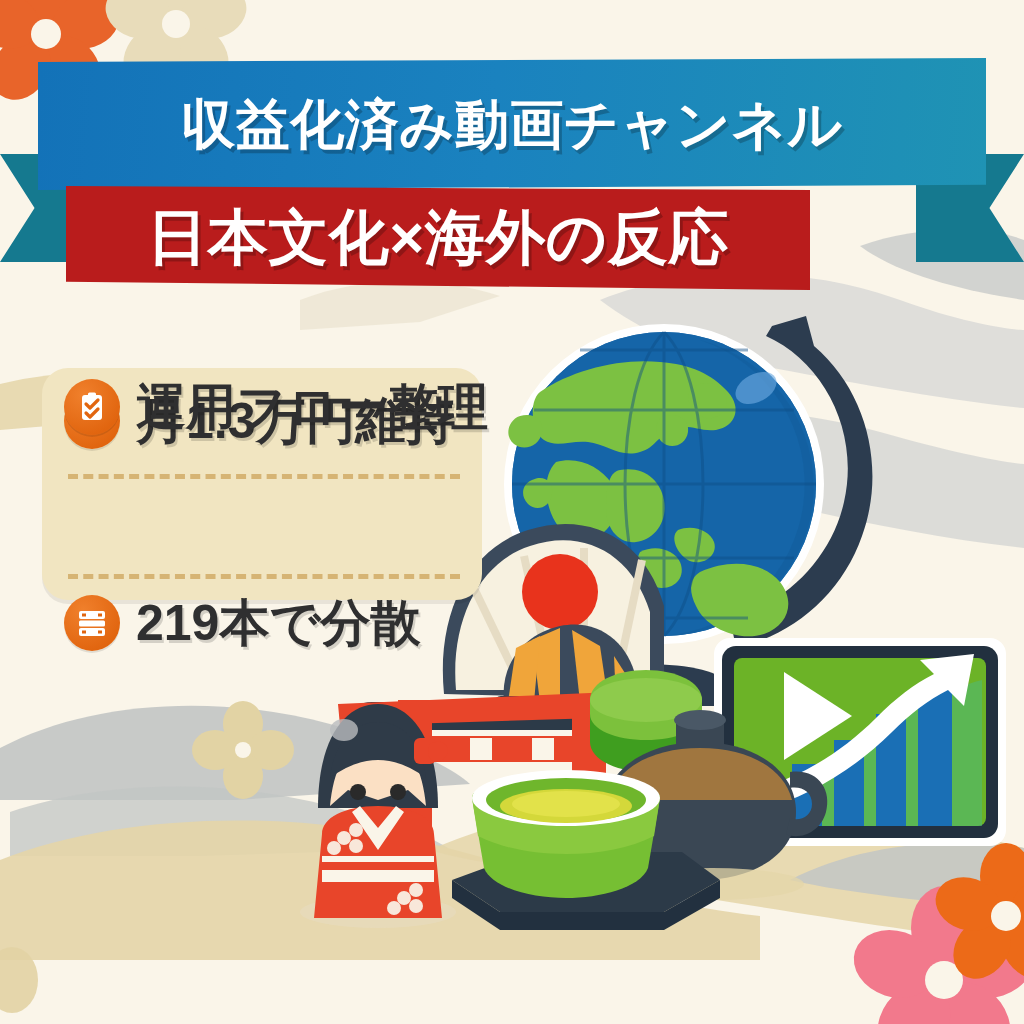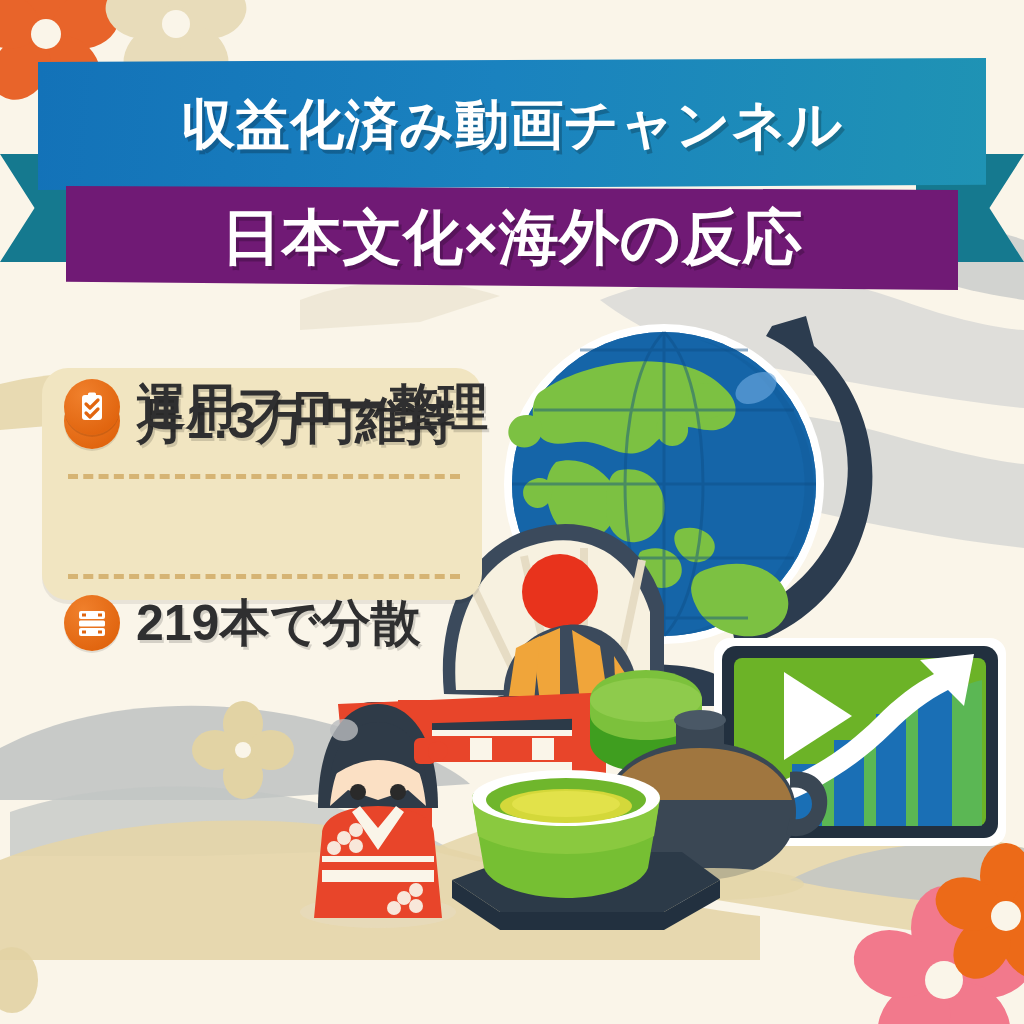--- a/index.html
+++ b/index.html
@@ -18,22 +18,22 @@
   .tail{position:absolute;top:96px;width:108px;height:108px;background:#15798f;}
   .tail.left{left:0;clip-path:polygon(0 0,100% 0,100% 100%,0 100%,32% 50%);}
   .tail.right{right:0;clip-path:polygon(0 0,100% 0,68% 50%,100% 100%,0 100%);}
   .ribbon-main{
     position:absolute;left:38px;top:0;width:948px;height:132px;
     background:linear-gradient(95deg,#1372b8 0%,#1a82bf 48%,#1f93b4 100%);
     clip-path:polygon(0 4px,100% 0,100% 96%,0 100%);
     box-shadow:0 5px 0 rgba(0,0,0,.10);
   }
   .ribbon-sub{
-    position:absolute;left:66px;top:128px;width:892px;height:104px;
-    background:#701a75;
+    position:absolute;left:66px;top:128px;width:744px;height:104px;
+    background:#b91c1c;
     clip-path:polygon(0 0,100% 4px,100% 100%,0 92%);
     box-shadow:0 4px 0 rgba(0,0,0,.10);
   }
   .ribbon-title,.ribbon-subtitle{
     position:absolute;left:0;right:0;text-align:center;color:#fff;
     font-weight:bold;white-space:nowrap;letter-spacing:.5px;
     text-shadow:3px 4px 0 rgba(0,0,0,.22);
   }
   .ribbon-title{top:18px;font-size:54px;line-height:96px;}
   .ribbon-subtitle{top:14px;font-size:60px;line-height:76px;}

